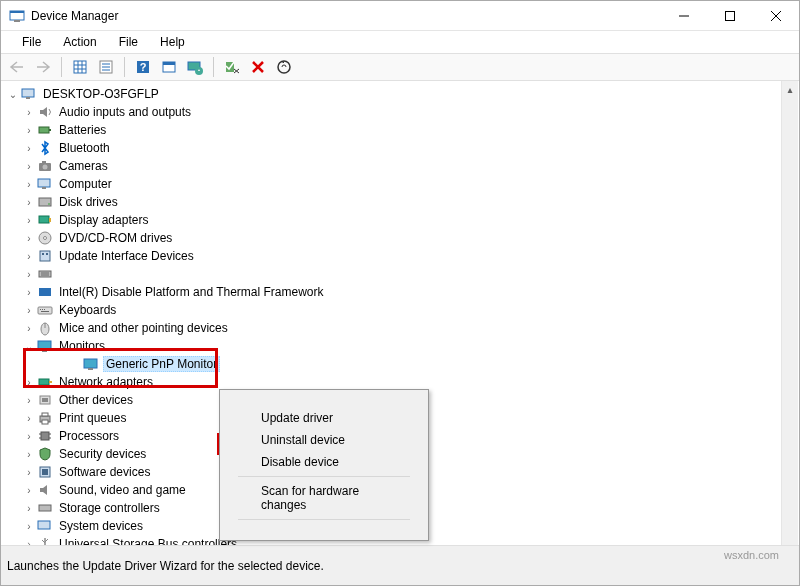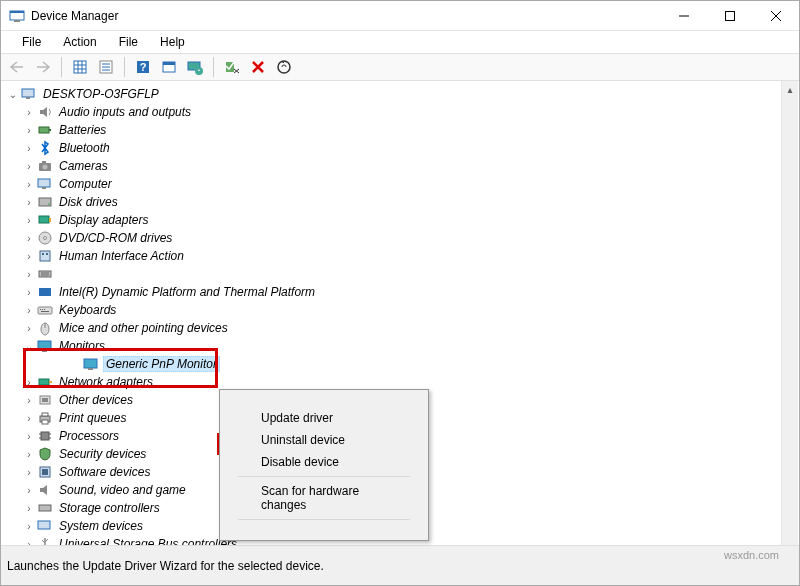--- a/index.html
+++ b/index.html
@@ -19,21 +19,21 @@
     .tb-disabled { opacity: 0.4; }
 
     .treeview { position: absolute; top: 80px; left: 0; right: 0; bottom: 22px; overflow: hidden; padding: 4px 0; }
     .scrollbar { position: absolute; right: 1px; top: 80px; bottom: 22px; width: 17px; background: #f0f0f0; border-left: 1px solid #e5e5e5; }
     .scroll-arrow { height: 17px; display: flex; align-items: center; justify-content: center; font-size: 10px; color: #606060; }
     .scroll-arrow-down { position: absolute; bottom: 0; width: 100%; }
 
     .tree-row { display: flex; align-items: center; height: 18px; white-space: nowrap; padding-left: 6px; }
     .tree-row .expander { width: 12px; height: 12px; display: flex; align-items: center; justify-content: center; font-size: 10px; color: #666; margin-right: 2px; flex-shrink: 0; }
     .tree-row .node-icon { width: 16px; height: 16px; margin-right: 4px; flex-shrink: 0; display: inline-flex; align-items: center; justify-content: center; }
-    .tree-row .node-label { font-size: 12px; padding: 0 2px; font-style: italic; }
+    .tree-row .node-label { font-size: 12px; padding: 0 2px; }
     .indent-1 { padding-left: 22px; }
     .indent-2 { padding-left: 68px; }
     .selected .node-label { background: #cce8ff; border: 1px dotted #99d1ff; padding: 0 2px; }
     .truncated { overflow: hidden; }
 
     .highlight-red { position: absolute; border: 3px solid #d40000; pointer-events: none; }
 
     .context-menu { position: absolute; background: #f0f0f0; border: 1px solid #979797; box-shadow: 2px 2px 4px rgba(0,0,0,0.25); padding: 17px; width: 210px; z-index: 100; }
     .ctx-item { padding: 4px 24px 4px 24px; font-size: 12px; }
     .ctx-sep { height: 1px; background: #d7d7d7; margin: 3px 1px; }
@@ -247,40 +247,40 @@
     </div>
   <div class="tree-row indent-1">
       <span class="expander">›</span>
       <span class="node-icon">
         <svg width="16" height="16">
           <rect x="3" y="3" width="10" height="10" fill="#cde" stroke="#468"></rect>
           <rect x="5" y="5" width="2" height="2" fill="#468"></rect>
           <rect x="9" y="5" width="2" height="2" fill="#468"></rect>
         </svg>
       </span>
-      <span class="node-label">Human Interface Action</span>
+      <span class="node-label">Update Interface Devices</span>
     </div>
   <div class="tree-row indent-1">
       <span class="expander">›</span>
       <span class="node-icon">
         <svg width="16" height="16">
           <rect x="2" y="5" width="12" height="6" fill="#bbb" stroke="#666"></rect>
           <line x1="4" y1="7" x2="12" y2="7" stroke="#666"></line>
           <line x1="4" y1="9" x2="12" y2="9" stroke="#666"></line>
         </svg>
       </span>
     </div>
   <div class="tree-row indent-1">
       <span class="expander">›</span>
       <span class="node-icon">
         <svg width="16" height="16">
           <rect x="2" y="4" width="12" height="8" fill="#2a6fb5"></rect>
         </svg>
       </span>
-      <span class="node-label">Intel(R) Dynamic Platform and Thermal Platform</span>
+      <span class="node-label">Intel(R) Disable Platform and Thermal Framework</span>
     </div>
   <div class="tree-row indent-1">
       <span class="expander">›</span>
       <span class="node-icon">
         <svg width="16" height="16">
           <rect x="1" y="5" width="14" height="7" fill="#ddd" stroke="#888" rx="1"></rect>
           <rect x="3" y="7" width="1" height="1" fill="#666"></rect>
           <rect x="5" y="7" width="1" height="1" fill="#666"></rect>
           <rect x="7" y="7" width="1" height="1" fill="#666"></rect>
           <rect x="4" y="9" width="8" height="1" fill="#666"></rect>

